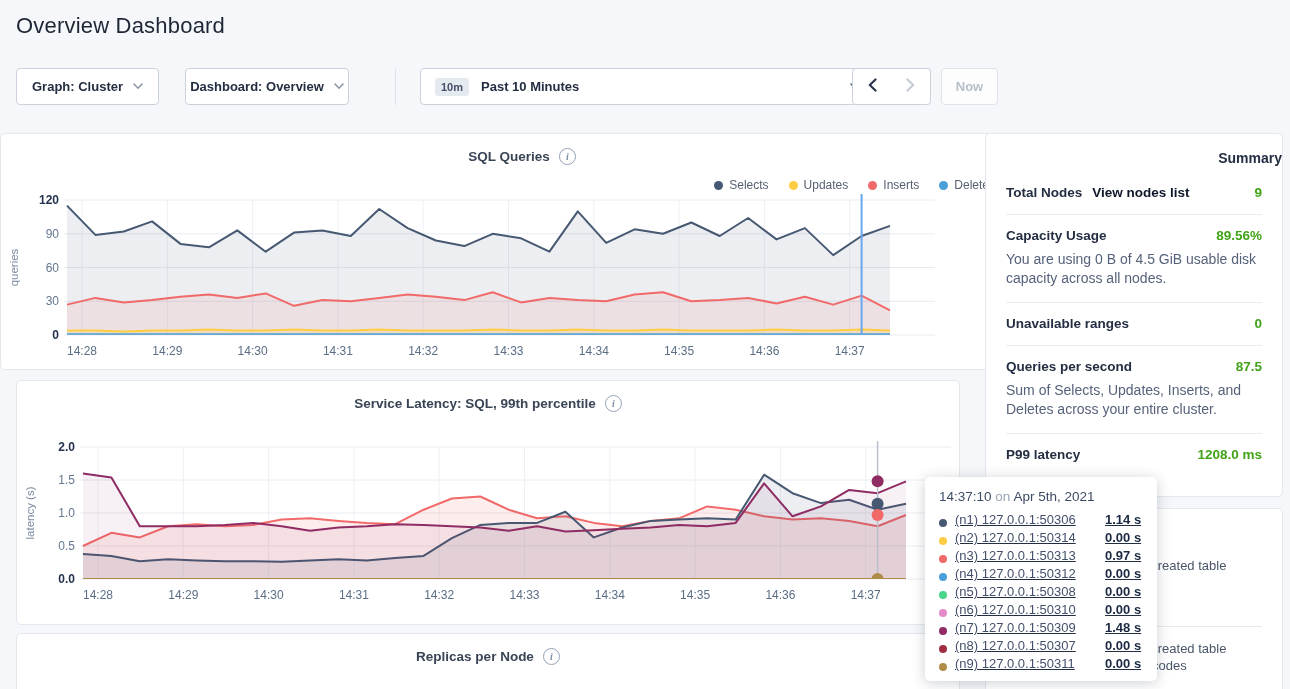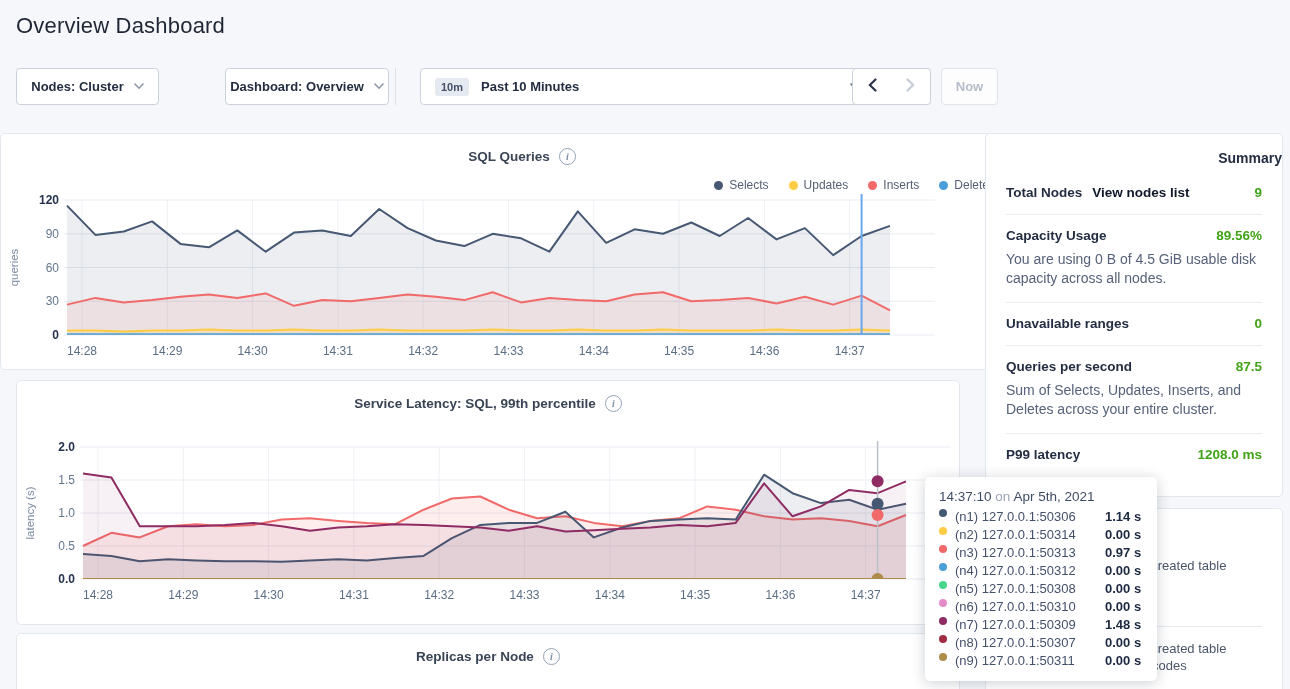--- a/index.html
+++ b/index.html
@@ -16,21 +16,21 @@
   }
   
   .btn {
     position: absolute; top: 68px; height: 37px;
     background: #fff; border: 1px solid #ccd2dc; border-radius: 4px;
     display: flex; align-items: center; justify-content: center;
     font-size: 13px; font-weight: 700; color: #242e42; cursor: pointer;
   }
   .btn .chev { margin-left: 10px; display:inline-flex; }
   .dd-graph { left: 16px; width: 143px; }
-  .dd-dash  { left: 185px; width: 164px; margin-left: 40px; }
+  .dd-dash  { left: 185px; width: 164px; }
   .tb-divider { position:absolute; left: 395px; top: 68px; height: 37px; border-left: 1px solid #dde2e9; }
   .time-sel { left: 420px; width: 456px; justify-content: flex-start; padding: 0 14px; }
   .time-badge {
     background: #e5e9f0; border-radius: 3px; padding: 3px 6px;
     font-size: 11px; font-weight: 700; color: #475069; margin-right: 12px;
   }
   .time-label { font-size: 13px; font-weight: 700; }
   .time-sel .chev { margin-left: auto; }
   .arrow-btn { width: 40px; }
   .arrow-prev { left: 852px; border-top-right-radius: 0; border-bottom-right-radius: 0; }
@@ -83,32 +83,32 @@
   .ev-item-1 { top: 131px; }
   
   .tooltip {
     position: absolute; left: 925px; top: 477px; width: 232px;
     background: #fff; border-radius: 5px; z-index: 50;
     box-shadow: 0 2px 14px rgba(30,40,60,0.22);
     padding: 12px 14px 10px;
   }
   .tt-head { font-size: 13.5px; color: #3f4c66; margin-bottom: 5px; }
   .tt-head .tt-on { color: #9aa5b5; }
-  .tt-row { display: flex; align-items: flex-start; height: 18px; font-size: 13px; }
+  .tt-row { display: flex; align-items: flex-end; height: 18px; font-size: 13px; text-decoration: underline; }
   .tt-dot { width: 8px; height: 8px; border-radius: 50%; margin-right: 8px; flex: none; }
   .tt-label { color: #44506b; width: 150px; }
   .tt-value { font-weight: 700; color: #1c2942; }
 </style>
 </head>
 <body>
 
 <div class="page-title">Overview Dashboard</div>
 
 <div class="btn dd-graph">
-  <span>Nodes: Cluster</span>
+  <span>Graph: Cluster</span>
   <span class="chev">
     <svg width="10" height="7" viewBox="0 0 10 7">
         <path d="M1 1 L5 5.2 L9 1" fill="none" stroke="#8a95a5" stroke-width="1.6" stroke-linecap="round"></path>
       </svg>
   </span>
 </div>
 <div class="btn dd-dash">
   <span>Dashboard: Overview</span>
   <span class="chev">
     <svg width="10" height="7" viewBox="0 0 10 7">

